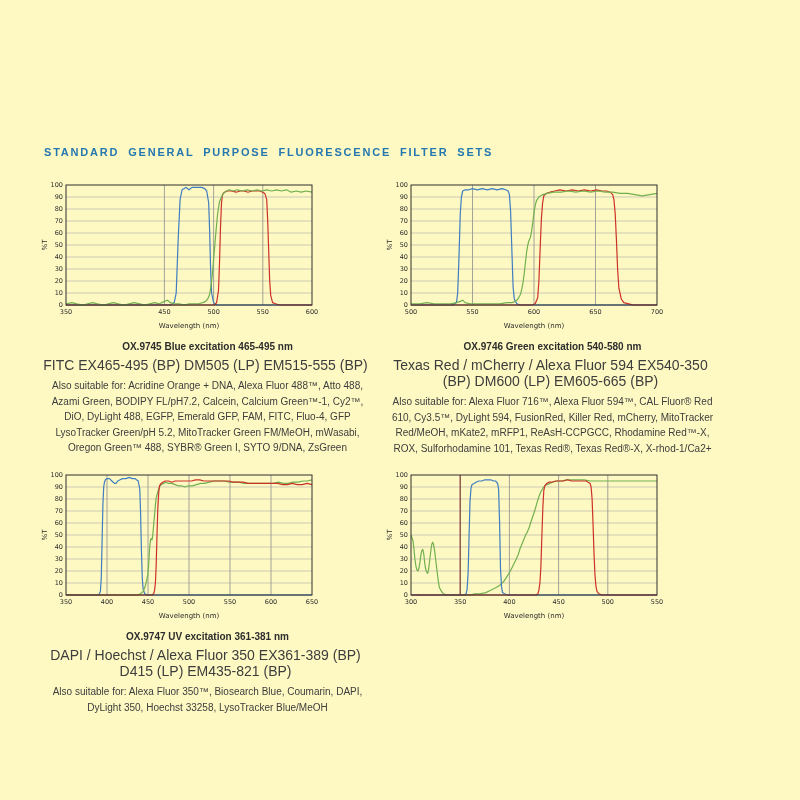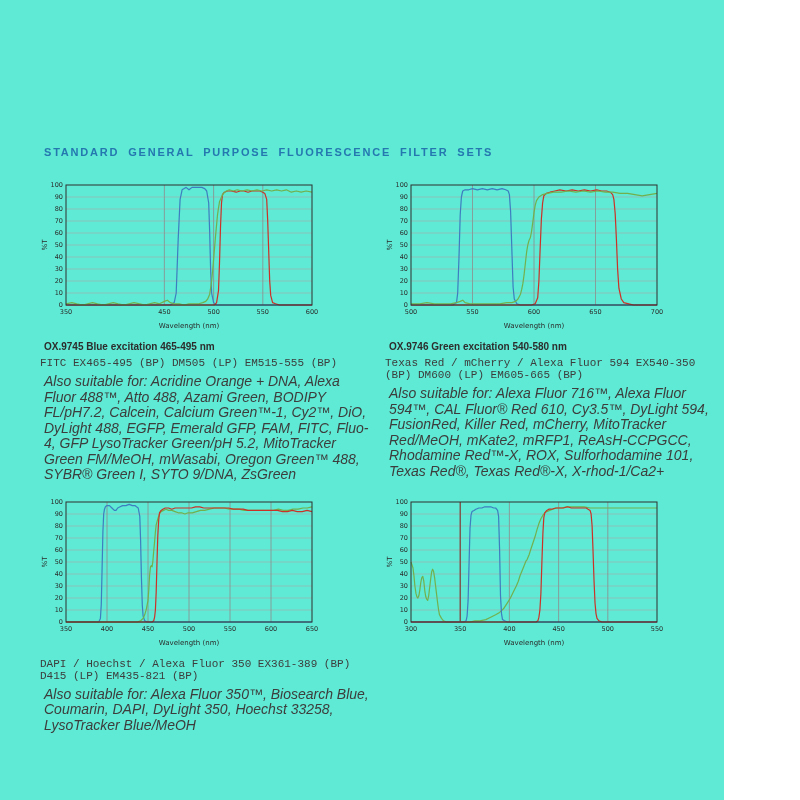--- a/index.html
+++ b/index.html
@@ -1,27 +1,27 @@
 <!DOCTYPE html>
 <html><head>
 <meta charset="utf-8">
 <style>
   html,body{margin:0;padding:0;background:#fff;}
-  .page{position:relative;width:724px;height:800px;background:#5eead4;
-        font-family:"Liberation Sans", sans-serif;color:#3a3a3a;overflow:hidden;}
+  .page{position:relative;width:800px;height:800px;background:#fef9c3;
+        font-family:"Liberation Sans", sans-serif;color:#3a3a3a;overflow:hidden;text-align:center;}
   .doc-title{position:absolute;left:44px;top:146px;font-size:11px;font-weight:bold;
              letter-spacing:1.8px;word-spacing:4px;color:#2577b0;margin:0;}
   .grid{position:absolute;left:40px;top:180px;width:680px;display:grid;
         grid-template-columns:331px 331px;column-gap:14px;row-gap:14px;}
   .filter-set{width:331px;}
   .chart{width:280px;height:152px;margin:0 0 9px 0;}
   .chart svg{display:block;}
   .fs-heading{font-size:10px;font-weight:bold;color:#2d2d2d;margin:4px 0 5px 4px;}
-  .fs-spec{font-size:11px;color:#3d3d3d;margin:0 0 5px 0;font-family:Liberation Mono, monospace;}
-  .fs-also{font-size:14px;font-style:italic;color:#3d3d3d;line-height:15.5px;margin:0 0 0 4px;}
+  .fs-spec{font-size:14px;color:#3d3d3d;margin:0 0 5px 0;}
+  .fs-also{font-size:10px;color:#3d3d3d;line-height:15.5px;margin:0 0 0 4px;}
   svg text{font-family:"DejaVu Sans", sans-serif;fill:#2b2b2b;}
 </style>
 </head>
 <body>
 
 <div class="page">
   <h1 class="doc-title">STANDARD GENERAL PURPOSE FLUORESCENCE FILTER SETS</h1>
 
   <div class="grid">
 
@@ -149,20 +149,21 @@
             <text x="23" y="67.2" text-anchor="end" font-size="6.5">50</text>
             <text x="23" y="55.2" text-anchor="end" font-size="6.5">60</text>
             <text x="23" y="43.20000000000001" text-anchor="end" font-size="6.5">70</text>
             <text x="23" y="31.199999999999992" text-anchor="end" font-size="6.5">80</text>
             <text x="23" y="19.199999999999996" text-anchor="end" font-size="6.5">90</text>
             <text x="23" y="7.2" text-anchor="end" font-size="6.5">100</text>
             <text x="149" y="148" text-anchor="middle" font-size="7">Wavelength (nm)</text>
             <text transform="translate(7,65) rotate(-90)" text-anchor="middle" font-size="7">%T</text>
           </svg>
         </div>
+      <h2 class="fs-heading">OX.9747 UV excitation 361-381 nm</h2>
       <p class="fs-spec">DAPI / Hoechst / Alexa Fluor 350 EX361-389 (BP) D415 (LP) EM435-821 (BP)</p>
       <p class="fs-also">Also suitable for: Alexa Fluor 350™, Biosearch Blue, Coumarin, DAPI, DyLight 350, Hoechst 33258, LysoTracker Blue/MeOH</p>
     </section>
 
     <section class="filter-set">
       <div class="chart">
           <svg viewBox="0 0 280 152" width="280" height="152">
             <line x1="26" y1="113" x2="272" y2="113" stroke="#a9a9a9" stroke-width="0.6"></line>
             <line x1="26" y1="101" x2="272" y2="101" stroke="#a9a9a9" stroke-width="0.6"></line>
             <line x1="26" y1="89" x2="272" y2="89" stroke="#a9a9a9" stroke-width="0.6"></line>

